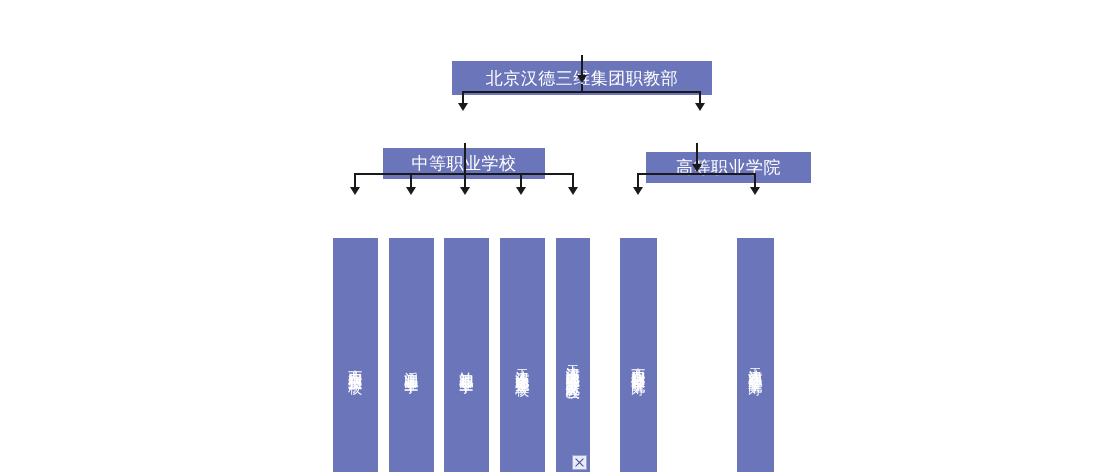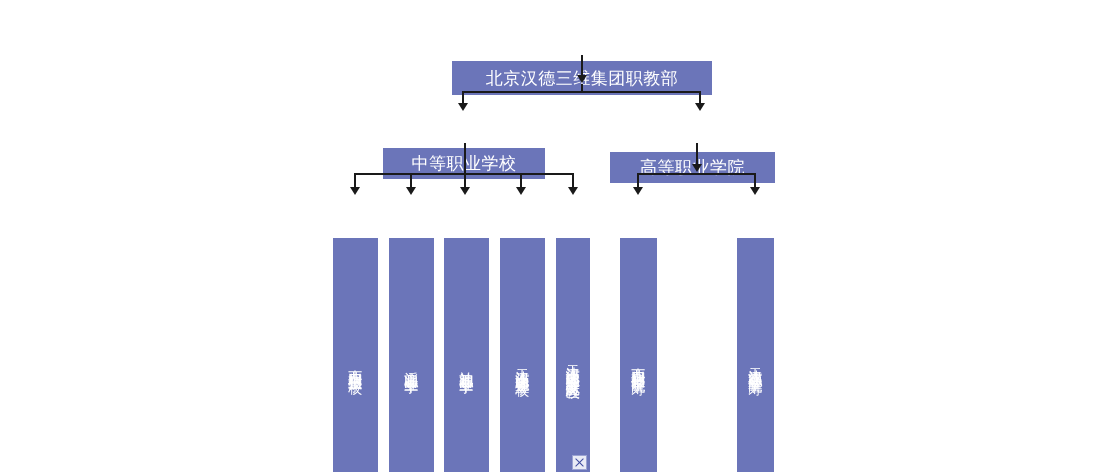--- a/index.html
+++ b/index.html
@@ -107,21 +107,21 @@
   <div class="conn-v" style="left:462px; top:91px; height:14px;"></div>
   <div class="arrow-head" style="left:458px; top:103px;"></div>
 
   <div class="conn-v" style="left:699px; top:91px; height:14px;"></div>
   <div class="arrow-head" style="left:695px; top:103px;"></div>
 
   <div class="node-box horizontal" style="left:383px; top:108px; width:162px; height:31px;">
     <span class="label">中等职业学校</span>
   </div>
 
-  <div class="node-box horizontal" style="left:610px; top:112px; width:165px; height:31px;">
+  <div class="node-box horizontal" style="left:646px; top:112px; width:165px; height:31px;">
     <span class="label">高等职业学院</span>
   </div>
 
   <div class="conn-v" style="left:464px; top:143px; height:32px;"></div>
   <div class="conn-h" style="left:354px; top:173px; width:220px;"></div>
 
   <div class="conn-v" style="left:354px; top:173px; height:16px;"></div>
   <div class="arrow-head" style="left:350px; top:187px;"></div>
 
   <div class="conn-v" style="left:410px; top:173px; height:16px;"></div>

